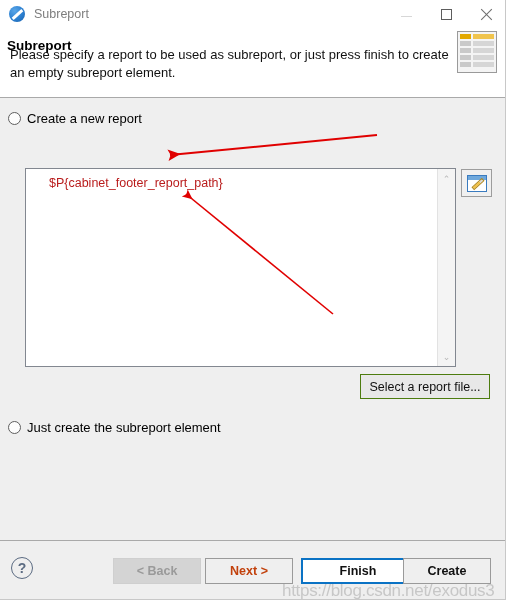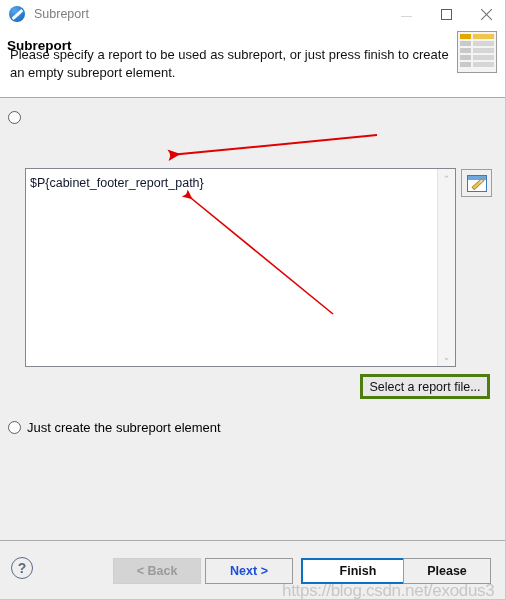--- a/index.html
+++ b/index.html
@@ -182,23 +182,23 @@
     position: absolute;
     left: 25px; top: 168px;
     width: 431px; height: 199px;
     background: #ffffff;
     border: 1px solid #828790;
     box-sizing: border-box;
     display: flex;
   }
   .textarea-inner {
     flex: 1;
-    padding: 6px 4px;
+    padding: 6px 23px;
     font-size: 12.5px;
-    color: #0f172a;
+    color: #b91c1c;
     overflow: hidden;
     line-height: 16px;
   }
   .vscroll {
     width: 17px;
     background: #f4f4f4;
     border-left: 1px solid #e2e2e2;
     position: relative;
   }
   .vscroll .arrow {
@@ -247,21 +247,21 @@
     transform: rotate(-42deg);
     border: 1px solid #b28a20;
     box-sizing: border-box;
   }
 
   .sel-file-btn {
     position: absolute;
     left: 360px; top: 374px;
     width: 130px; height: 25px;
     background: #e8e8e8;
-    border: 3px solid #4d7c0f;
+    border: 1px solid #4d7c0f;
     box-sizing: border-box;
     font-size: 12.5px;
     color: #111;
     display: flex;
     align-items: center;
     justify-content: center;
   }
 
   
   .footer {
@@ -301,21 +301,21 @@
   #btn-back {
     left: 113px; width: 88px;
     background: #d4d4d4;
     border: 1px solid #cfcfcf;
     color: #9a9a9a;
   }
   #btn-next {
     left: 205px; width: 88px;
     background: #efefef;
     border: 1px solid #9a9a9a;
-    color: #1d4ed8;
+    color: #c2410c;
   }
   #btn-finish {
     left: 301px; width: 114px;
     background: #ffffff;
     border: 2px solid #0a72c4;
     color: #111;
   }
   #btn-cancel {
     left: 403px; width: 88px;
     background: #efefef;
@@ -388,20 +388,21 @@
           <span class="c1"></span>
           <span class="c2"></span>
         </div>
     </div>
   </div>
 
   <div class="body"></div>
 
   <div class="radio-row" id="radio-create">
     <span class="radio"></span>
+    <span>Create a new report</span>
   </div>
 
 
   <div class="textarea-wrap">
     <div class="textarea-inner">$P{cabinet_footer_report_path}</div>
     <div class="vscroll">
       <div class="arrow up">⌃</div>
       <div class="arrow down">⌄</div>
     </div>
   </div>
@@ -416,21 +417,21 @@
   <div class="radio-row" id="radio-just">
     <span class="radio"></span>
     <span>Just create the subreport element</span>
   </div>
 
   <div class="footer"></div>
   <div class="help-icon">?</div>
   <div class="btn" id="btn-back">&lt; Back</div>
   <div class="btn" id="btn-next">Next &gt;</div>
   <div class="btn" id="btn-finish">Finish</div>
-  <div class="btn" id="btn-cancel">Please</div>
+  <div class="btn" id="btn-cancel">Create</div>
 
   <svg class="annot" viewBox="0 0 506 600">
     <defs>
       <marker id="ah" markerWidth="7" markerHeight="7" refX="5.5" refY="3.2" orient="auto">
         <path d="M6.5,0.3 L0.2,3.2 L6.5,6.1 L5.2,3.2 Z" fill="#e00000"></path>
       </marker>
     </defs>
     <line x1="377" y1="135" x2="170" y2="155" stroke="#e00000" stroke-width="2" marker-end="url(#ah)"></line>
     <line x1="333" y1="314" x2="186" y2="194" stroke="#e00000" stroke-width="1.6" marker-end="url(#ah)"></line>
   </svg>

